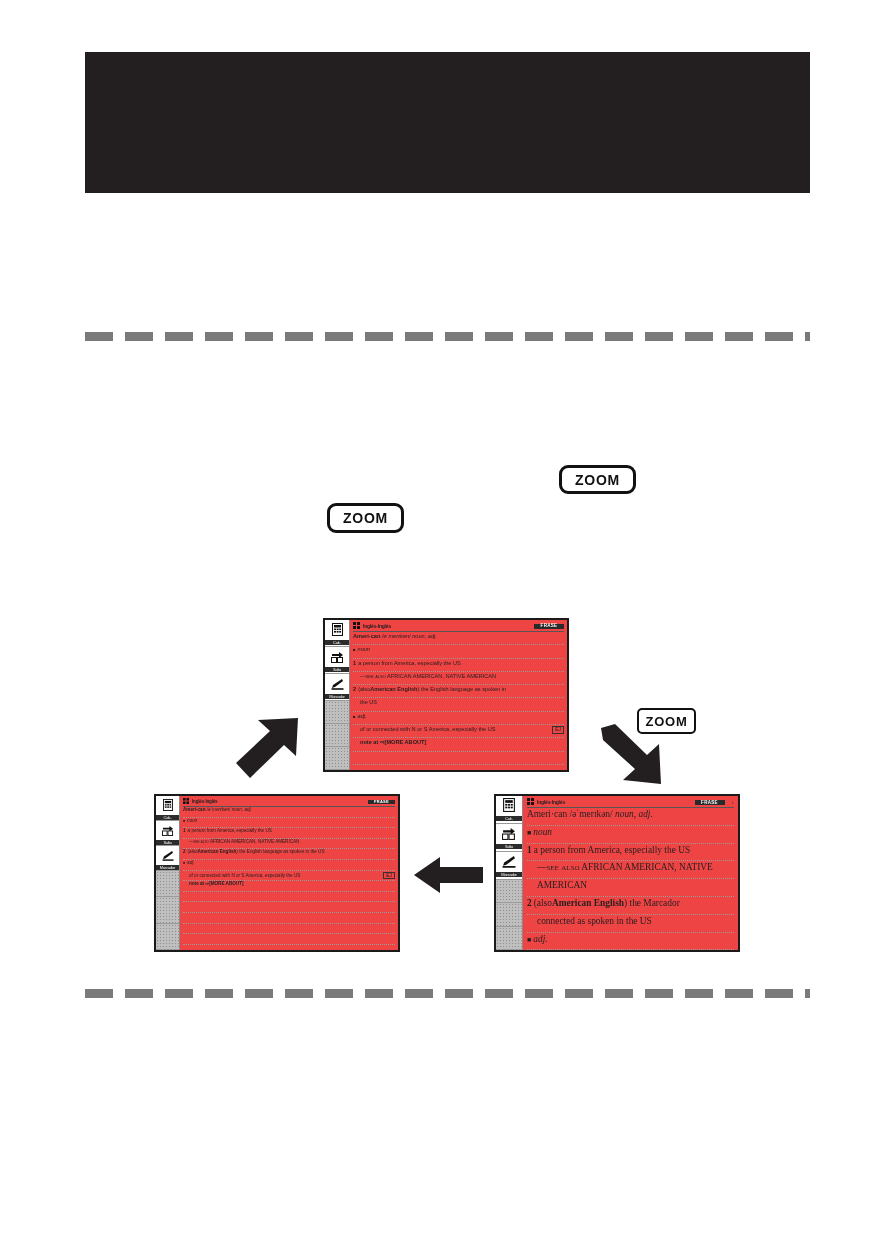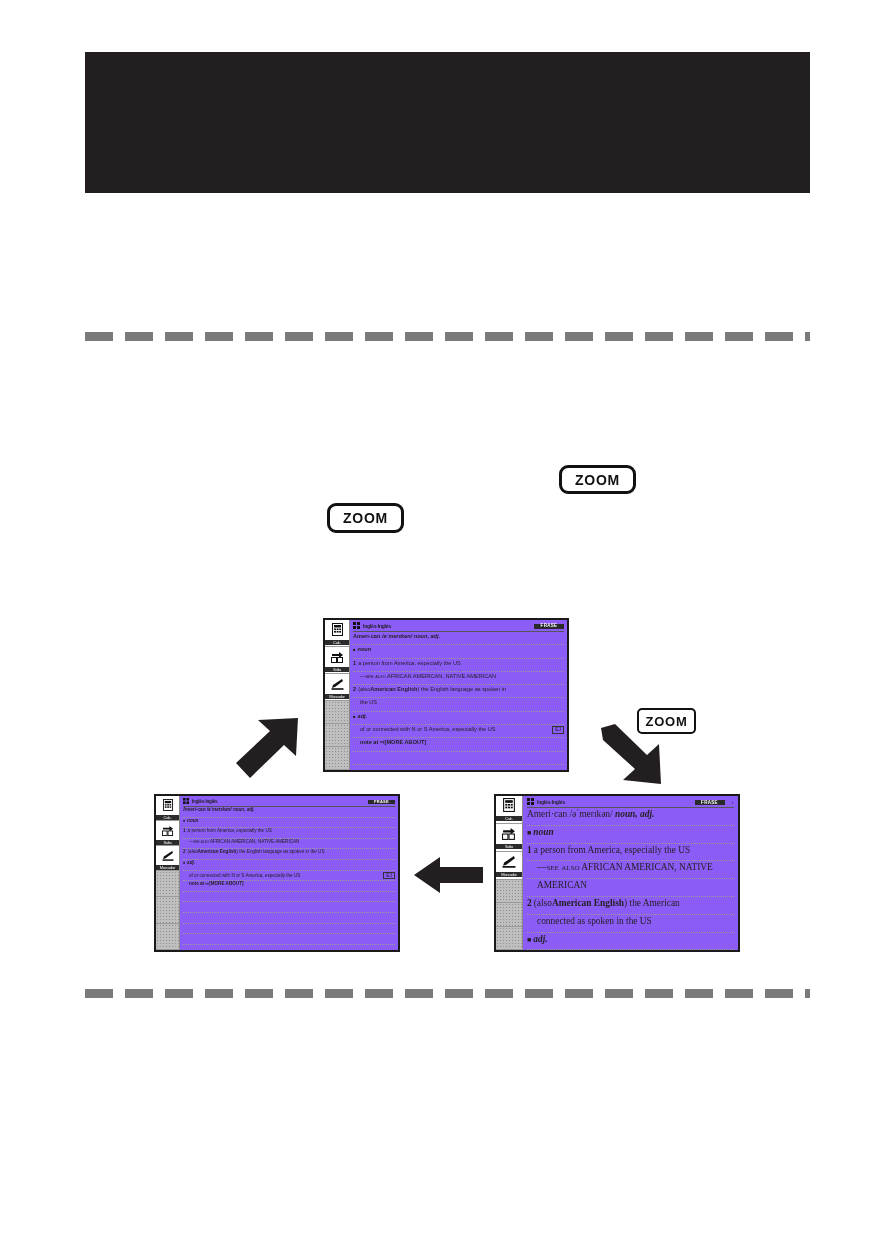--- a/index.html
+++ b/index.html
@@ -26,21 +26,21 @@
      font-family:"Liberation Sans",sans-serif;}
   #zoom-key-upper{left:559px;top:465px;width:71px;height:23px;}
   #zoom-key-lower{left:327px;top:503px;width:71px;height:24px;}
   #zoom-key-right{left:637px;top:708px;width:55px;height:22px;
      border-width:2px;border-radius:5px;font-size:13px;}
 
   
   .arrow svg{display:block;}
 
   
-  .screen{background:#8b5cf6;border:2px solid #1a1a1a;box-sizing:border-box;
+  .screen{background:#ef4444;border:2px solid #1a1a1a;box-sizing:border-box;
           display:flex;overflow:hidden;}
   .scr-side{width:24px;background:#bfbfbf;display:flex;flex-direction:column;
             flex:0 0 auto;border-right:1px solid #8a8a8a;}
   .side-btn{background:#fff;border-bottom:1px solid #9a9a9a;
             display:flex;flex-direction:column;align-items:center;
             justify-content:center;color:#111;}
   .side-btn .glyph{display:block;}
   .side-btn .cap{font-size:4px;line-height:5px;background:#2c2c2c;color:#fff;
             width:100%;text-align:center;letter-spacing:-.2px;}
   .side-blank{flex:1 1 auto;border-bottom:1px solid #9a9a9a;
@@ -51,21 +51,21 @@
   .scr-head{display:flex;align-items:center;gap:3px;
             border-bottom:1px solid #555;}
   .head-ico{display:inline-block;}
   .head-title{font-weight:700;letter-spacing:-.2px;}
   .badge{background:#2a2a2a;color:#fff;text-align:center;font-weight:700;
          letter-spacing:.3px;margin-left:auto;}
   .scrollmark{margin-left:4px;font-weight:700;}
 
   .entry-line{border-bottom:1px dotted #9b9b9b;white-space:nowrap;
               overflow:hidden;display:flex;align-items:baseline;}
-  .ital{font-style:italic;font-weight:bold;}
+  .ital{font-style:italic;}
   .bld{font-weight:700;}
   .sq{font-size:.75em;margin-right:2px;}
   .num{font-weight:700;margin-right:2px;}
   .mini-badge{border:1px solid #333;font-size:5px;padding:0 2px;margin-left:auto;
               line-height:1.1;}
   .indent{display:inline-block;}
 
   
   #screen-normal{left:323px;top:618px;width:246px;height:154px;}
   #screen-normal .scr-side{width:24px;}
@@ -404,21 +404,21 @@
       <span class="smallcaps">—see also AFRICAN AMERICAN, NATIVE</span>
     </div>
     <div class="entry-line">
       <span class="indent" style="width:10px"></span>
       <span class="smallcaps">AMERICAN</span>
     </div>
     <div class="entry-line">
       <span class="num">2</span>
       <span>(also </span>
       <span class="bld">American English</span>
-      <span>) the American</span>
+      <span>) the Marcador</span>
     </div>
     <div class="entry-line">
       <span class="indent" style="width:10px"></span>
       <span>connected as spoken in the US</span>
     </div>
     <div class="entry-line">
       <span class="sq">■</span>
       <span class="ital">adj.</span>
     </div>
     <div class="entry-line">

